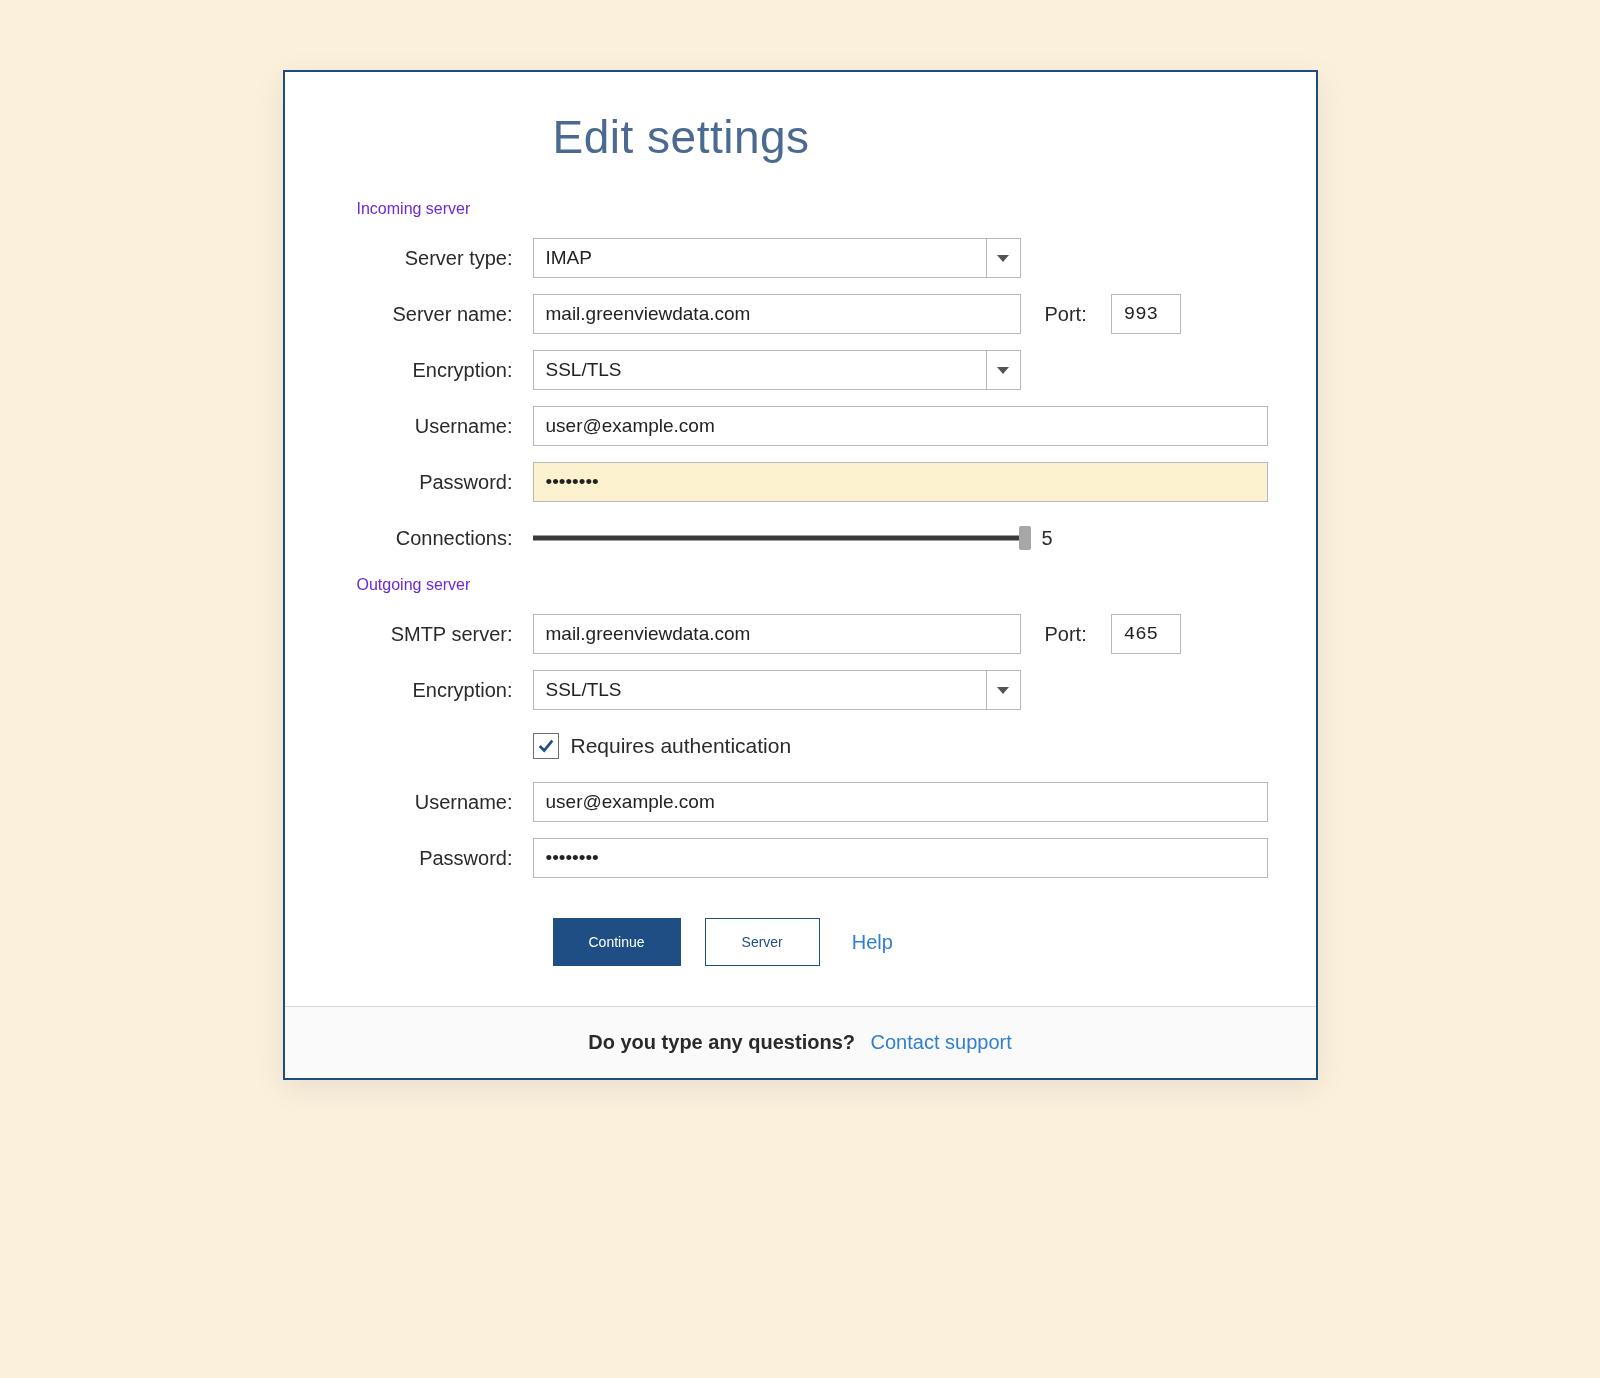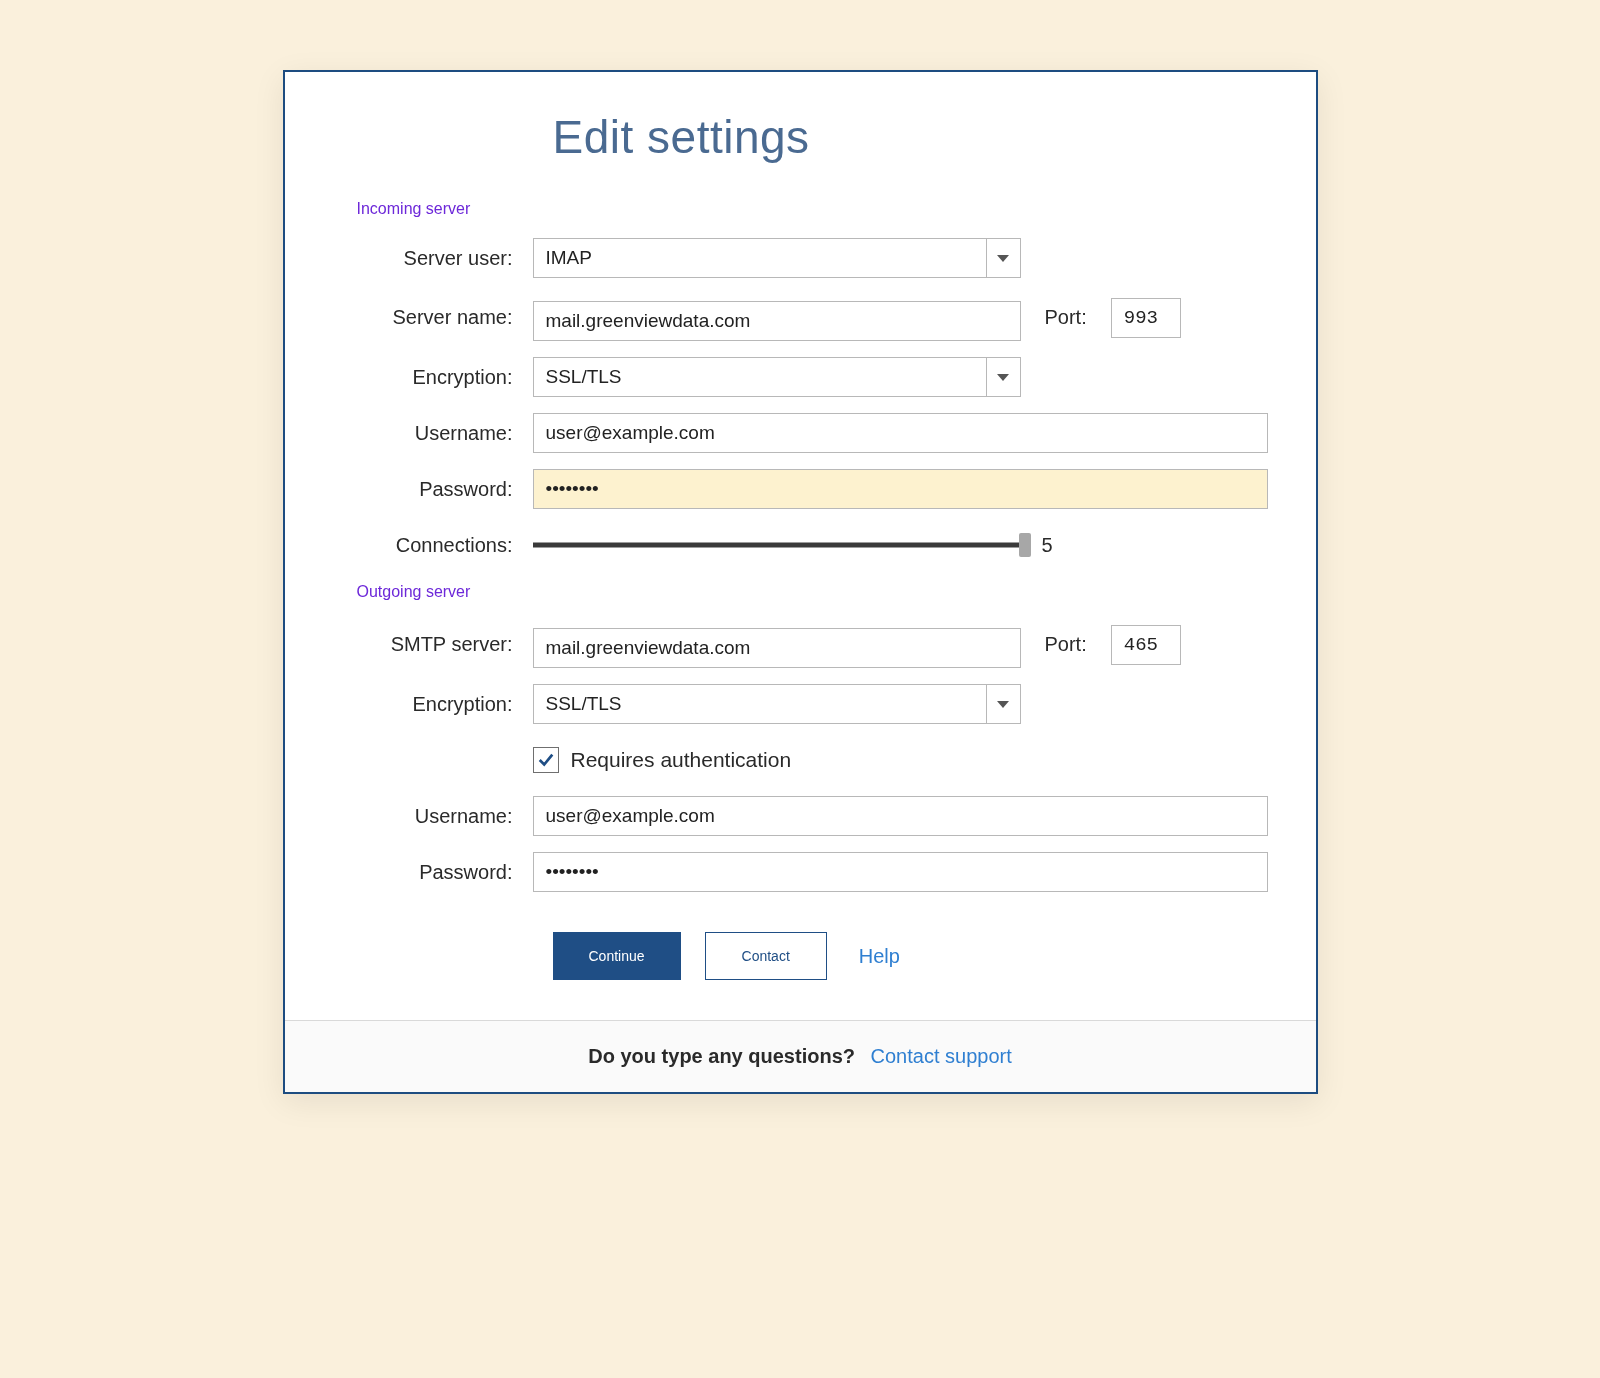--- a/index.html
+++ b/index.html
@@ -60,21 +60,21 @@
   .text-input {
     height: 40px;
     border: 1px solid #b8b8b8;
     font-size: 19px;
     padding: 0 12px;
     color: #222;
     background: #fff;
     outline: none;
   }
   .text-input.full { flex: 1; }
-  .text-input.med  { width: 488px; margin-top: 7px; }
+  .text-input.med  { width: 488px; }
   .text-input.port { width: 70px; text-align: left; font-family: Liberation Mono, monospace; }
   .text-input.yellow { background: #fdf2cf; }
   .port-label {
     font-size: 20px;
     color: #2a2a2a;
   }
   .select {
     display: flex;
     height: 40px;
     border: 1px solid #b8b8b8;
@@ -202,21 +202,21 @@
 <body>
 
 <div class="panel">
   <div class="content">
 
     <div class="title">Edit settings</div>
 
     <div class="section-header">Incoming server</div>
 
     <div class="row">
-      <div class="label">Server user:</div>
+      <div class="label">Server type:</div>
       <div class="field-area">
         <div class="select">
           <div class="select-value">IMAP</div>
           <div class="select-btn">
             <div class="caret-down"></div>
           </div>
         </div>
       </div>
     </div>
 
@@ -316,21 +316,21 @@
 
     <div class="row">
       <div class="label">Password:</div>
       <div class="field-area">
         <input class="text-input full" value="••••••••" style="">
       </div>
     </div>
 
     <div class="buttons-row">
       <button class="btn btn-primary">Continue</button>
-      <button class="btn btn-secondary">Contact</button>
+      <button class="btn btn-secondary">Server</button>
       <span class="link">Help</span>
     </div>
 
   </div>
 
   <div class="footer">
     <span class="bold">Do you type any questions?</span>
     <span class="support">Contact support</span>
   </div>
 </div>

